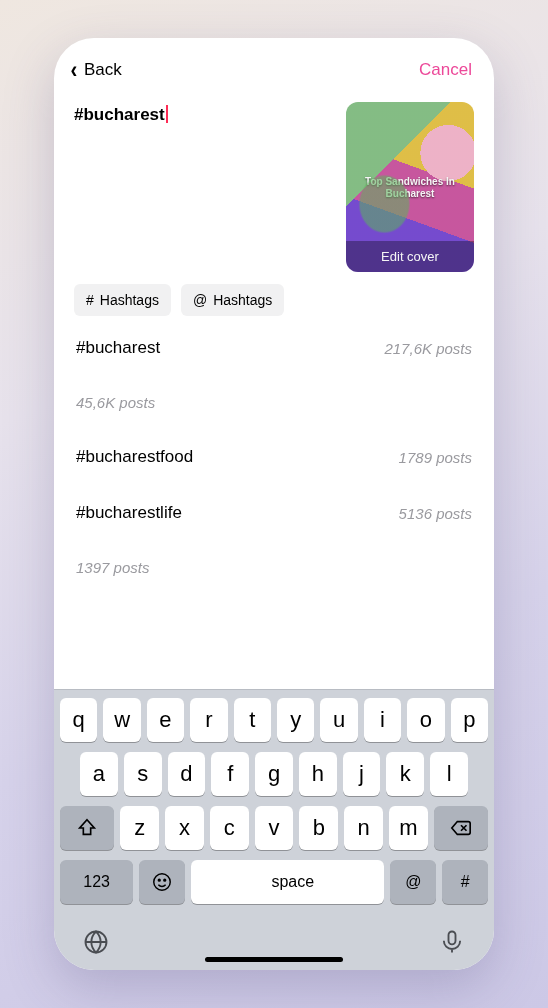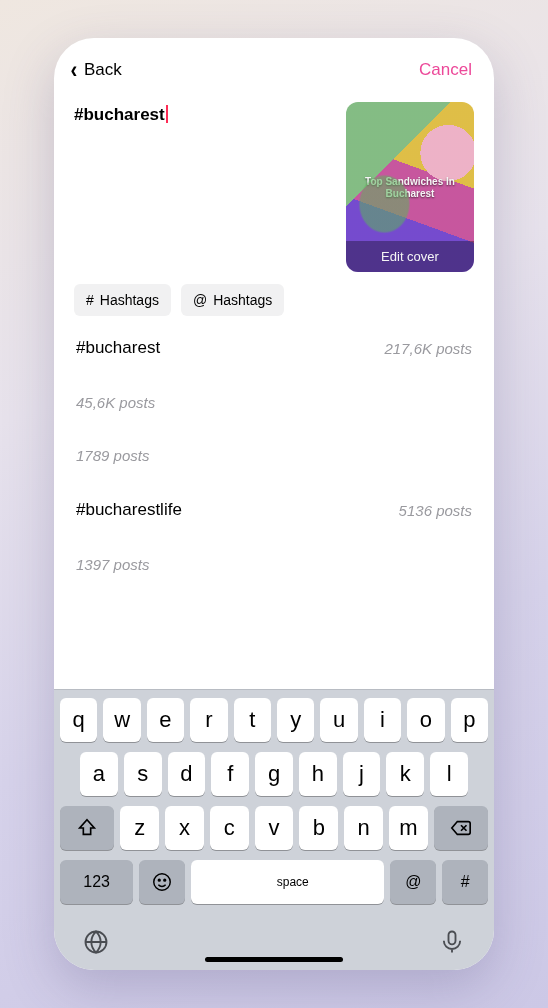--- a/index.html
+++ b/index.html
@@ -107,21 +107,21 @@
     display: flex; align-items: center; justify-content: center;
     font-size: 22px; color: #000; cursor: pointer;
     user-select: none;
   }
   .krow.r2 { padding: 0 20px; }
   .krow.r3 { padding: 0; }
   .key.mod { background: #aeb3bc; font-size: 16px; }
   .key.mod svg { width: 22px; height: 22px; }
   .key.wide { flex: 1.4; }
   .key.widest { flex: 1.6; }
-  .krow.r4 .key.space { flex: 4; font-size: 12px; padding-left: 10px; }
+  .krow.r4 .key.space { flex: 4; font-size: 16px; padding-left: 10px; }
   .krow.r4 .key { font-size: 16px; }
   .krow.r4 .key.mod { font-size: 16px; }
 
   .kbd-bottom {
     display: flex; justify-content: space-between; align-items: center;
     height: 56px; padding: 0 22px;
   }
   .kbd-bottom .ico { width: 28px; height: 28px; color: #4a4d52; display:flex; align-items:center; justify-content:center; }
 
   .home-indicator {
@@ -170,20 +170,21 @@
 
   <div class="suggestions">
     <div class="sug">
       <span class="tag">#bucharest</span>
       <span class="count">217,6K posts</span>
     </div>
     <div class="sug">
       <span class="count">45,6K posts</span>
     </div>
     <div class="sug">
+      <span class="tag">#bucharestfood</span>
       <span class="count">1789 posts</span>
     </div>
     <div class="sug">
       <span class="tag">#bucharestlife</span>
       <span class="count">5136 posts</span>
     </div>
     <div class="sug">
       <span class="count">1397 posts</span>
     </div>
   </div>

